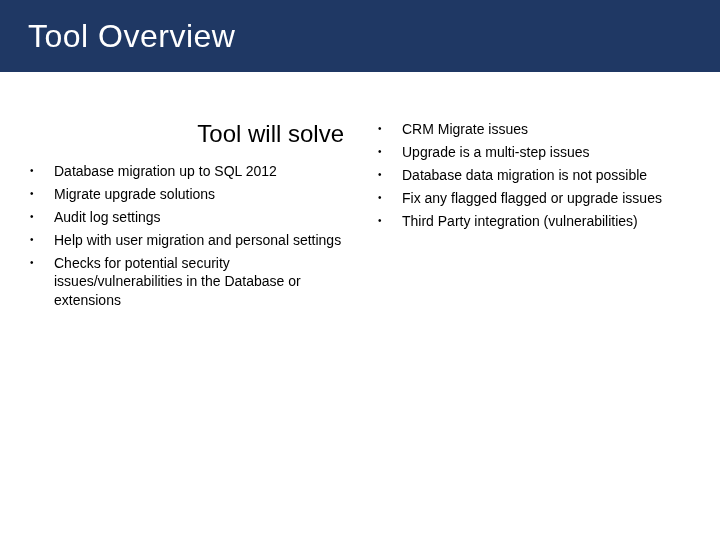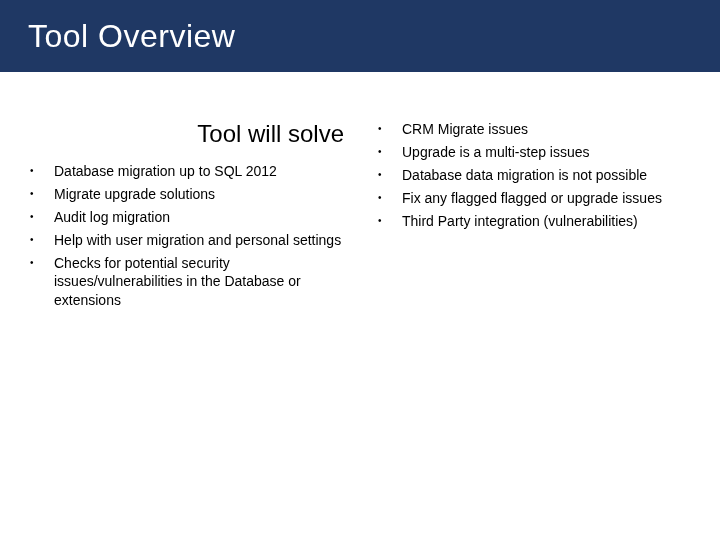--- a/index.html
+++ b/index.html
@@ -72,21 +72,21 @@
         <li>
             <span class="dot">•</span>
             <span class="txt">Database migration up to SQL 2012</span>
           </li>
         <li>
             <span class="dot">•</span>
             <span class="txt">Migrate upgrade solutions</span>
           </li>
         <li>
             <span class="dot">•</span>
-            <span class="txt">Audit log migration</span>
+            <span class="txt">Audit log settings</span>
           </li>
         <li>
             <span class="dot">•</span>
             <span class="txt">Help with user migration and personal settings</span>
           </li>
         <li>
             <span class="dot">•</span>
             <span class="txt">Checks for potential security issues/vulnerabilities in the Database or extensions</span>
           </li>
       </ul>

